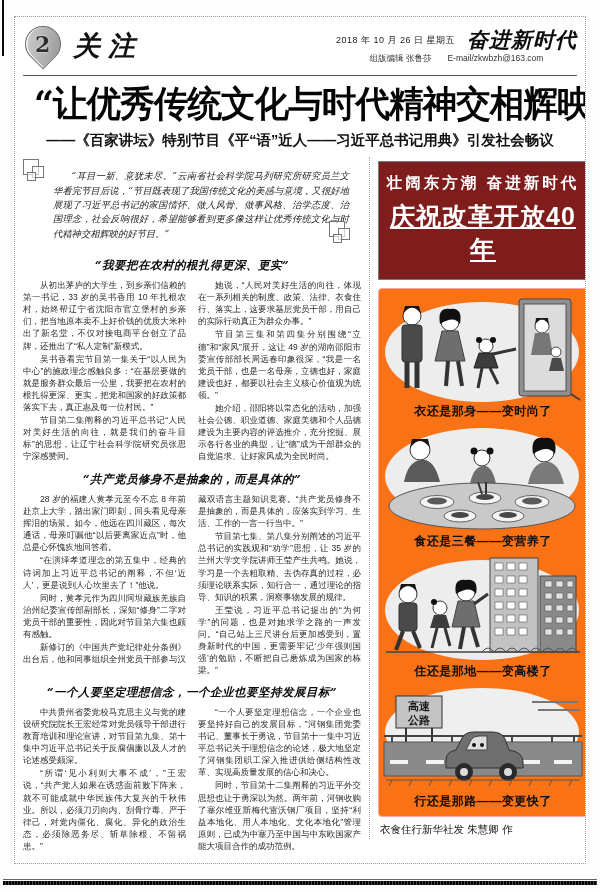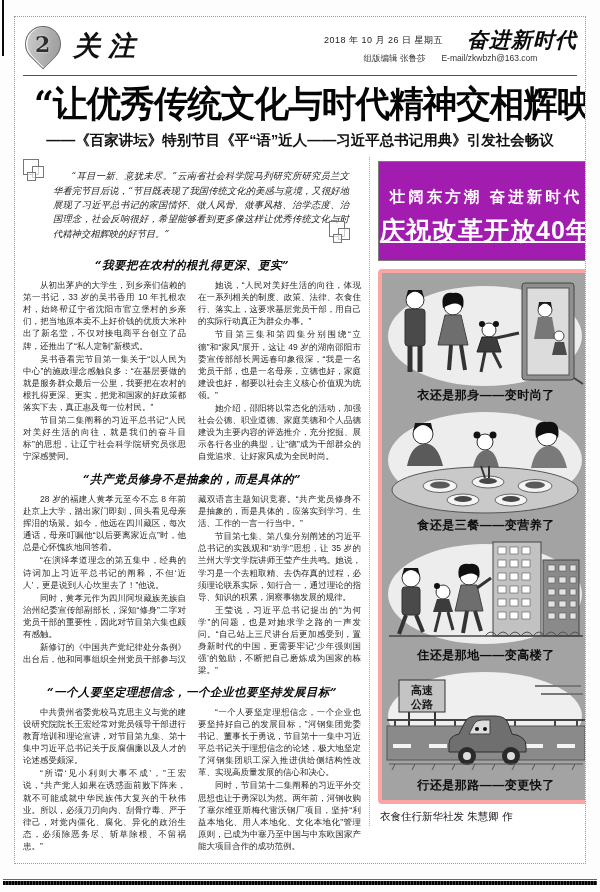--- a/index.html
+++ b/index.html
@@ -13,21 +13,21 @@
 
   
   .masthead { position:relative; height:54px; display:flex; align-items:center; border-bottom:1px solid #555; }
   .pin { width:36px; height:36px; background:linear-gradient(145deg,#d2d2d2,#969696);
          border:1px solid #6b6b6b; border-radius:50% 50% 50% 0; transform:rotate(-45deg);
          display:flex; align-items:center; justify-content:center; margin:0 12px 10px 2px; flex:none;
          box-shadow:1px 1px 0 #fff inset; }
   .pin-num { transform:rotate(45deg); font-family:"DejaVu Serif",serif; font-size:22px; font-weight:bold; color:#2e2e2e; text-shadow:0 0 2px #fff; }
   .section-name { font-family:"DejaVu Serif",serif; font-weight:bold; font-style:italic; font-size:27px; letter-spacing:8px; color:#101010; padding-bottom:6px; }
   .mast-right { margin-left:auto; text-align:right; padding-bottom:4px; }
-  .date-row { display:flex; align-items:flex-end; justify-content:flex-end; gap:24px; }
+  .date-row { display:flex; align-items:flex-end; justify-content:flex-end; gap:12px; }
   .date-text { font-size:9px; color:#222; letter-spacing:.5px; padding-bottom:3px; }
   .paper-name { font-family:"DejaVu Serif",serif; font-style:italic; font-weight:bold; font-size:21px; letter-spacing:1px; color:#0c0c0c; line-height:1; }
   .editor-row { display:flex; justify-content:center; gap:16px; font-size:8.5px; color:#333; margin-top:3px; }
 
   
   .headline { font-family:"DejaVu Serif",serif; font-weight:900; font-size:36px; line-height:1.2;
               text-align:center; letter-spacing:-1px; color:#050505; margin-top:6px; white-space:nowrap;
               transform:scaleX(.96); transform-origin:center; }
   .subtitle { font-weight:bold; font-size:14.5px; text-align:center; letter-spacing:0; color:#111;
               margin:6px 0 7px; white-space:nowrap; }
@@ -49,24 +49,24 @@
   .orn i:nth-child(2) { width:12px; height:12px; left:9px; top:7px; }
   .orn i:nth-child(3) { width:9px; height:9px; left:4px; top:13px; }
 
   
   .sec-heading { text-align:center; font-family:"DejaVu Serif",serif; font-weight:bold; font-style:italic;
                  font-size:11.5px; letter-spacing:.5px; color:#0b0b0b; margin:9px 0 6px; }
   .cols { column-count:2; column-gap:12px; font-size:8.5px; line-height:1.42; text-align:justify; color:#2a2a2a; }
   .cols p { text-indent:2em; margin-bottom:1px; }
 
   
-  .banner { background:#a21caf; color:#fff; text-align:center; padding:25px 0 13px; border:1px solid #7a7a7a; }
+  .banner { background:#7f1d1d; color:#fff; text-align:center; padding:11px 0 13px; border:1px solid #7a7a7a; }
   .banner-l1 { font-size:15.5px; font-weight:bold; letter-spacing:3px; }
   .banner-l2 { font-size:25px; font-weight:900; letter-spacing:1px; margin-top:6px;text-decoration:underline; }
-  .comic-box { border:4px solid #fca5a5; border-radius:4px; margin-top:8px; padding:5px 3px 2px; background:#a3a3a3; }
+  .comic-box { border:1px solid #fca5a5; border-radius:4px; margin-top:8px; padding:5px 3px 2px; background:#f97316; }
   .panel { text-align:center; margin-bottom:4px; position:relative; }
   .panel svg { display:block; margin:0 auto; }
   .caption { font-weight:bold; font-size:12px; color:#0d0d0d; margin-top:1px; letter-spacing:.5px; }
   .comic-footer { display:flex; justify-content:flex-start; font-family:"DejaVu Serif",serif;
                   font-size:10.5px; color:#222; margin-top:6px; padding:0 2px 2px; }
 
   
   .bottom-rule { position:absolute; left:3px; right:3px; bottom:6px; height:7px; }
   .bottom-rule .thin { height:1px; background:#666; margin-bottom:1px; }
   .bottom-rule .thick { height:4px; background:repeating-linear-gradient(90deg,#000 0 2px,#444 2px 3px); }

